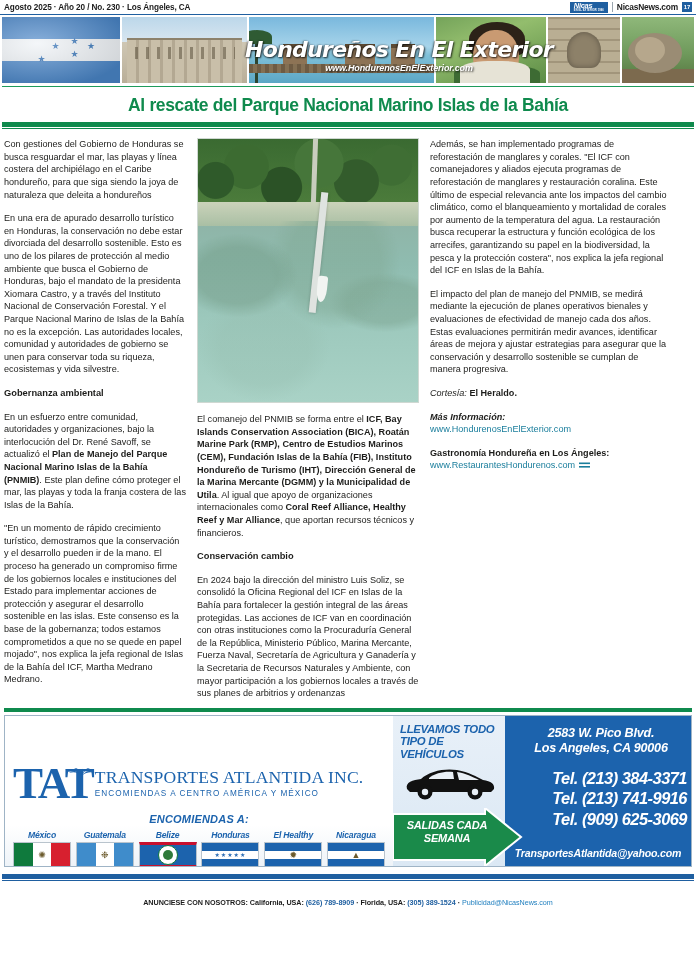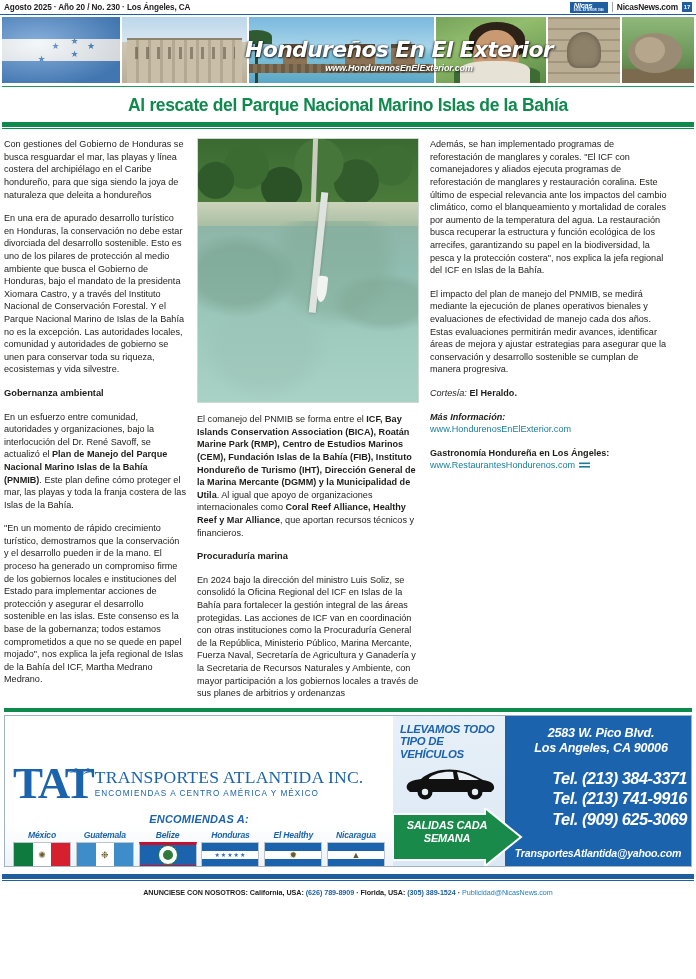--- a/index.html
+++ b/index.html
@@ -582,21 +582,21 @@
   .footer-rule2 {
     margin: 1px 2px 0 2px;
     height: 1px;
     background: #1f5fa0;
   }
   .footer-text {
     text-align: center;
     font-size: 7.2px;
     font-weight: bold;
     color: #1b1b1b;
-    margin-top: 7px;
+    margin-top: 17px;
     letter-spacing: -0.05px;
   }
   .footer-text .ph { color: #1f5fa0; }
   .footer-text .mail { color: #1f7fbf; font-weight: normal; }
 
   .link { color: #1a7e9c; }
   .mini-bars {
     display: inline-block;
     vertical-align: middle;
     margin-left: 4px;
@@ -687,21 +687,21 @@
       <div class="canopy"></div>
       <div class="path"></div>
       <div class="shore"></div>
       <div class="shallow"></div>
       <div class="dock"></div>
       <div class="boat"></div>
     </div>
     <p>
       <span>El comanejo del PNMIB se forma entre el </span><b>ICF, Bay Islands Conservation Association (BICA), Roatán Marine Park (RMP), Centro de Estudios Marinos (CEM), Fundación Islas de la Bahía (FIB), Instituto Hondureño de Turismo (IHT), Dirección General de la Marina Mercante (DGMM) y la Municipalidad de Utila</b><span>. Al igual que apoyo de organizaciones internacionales como </span><b>Coral Reef Alliance, Healthy Reef y Mar Alliance</b><span>, que aportan recursos técnicos y financieros.</span>
     </p>
-    <h3>Procuraduría marina</h3>
+    <h3>Conservación cambio</h3>
     <p>En 2024 bajo la dirección del ministro Luis Soliz, se consolidó la Oficina Regional del ICF en Islas de la Bahía para fortalecer la gestión integral de las áreas protegidas. Las acciones de ICF van en coordinación con otras instituciones como la Procuraduría General de la República, Ministerio Público, Marina Mercante, Fuerza Naval, Secretaría de Agricultura y Ganadería y la Secretaria de Recursos Naturales y Ambiente, con mayor participación a los gobiernos locales a través de sus planes de arbitrios y ordenanzas</p>
   </div>
 
   <div class="col col3">
     <p>Además, se han implementado programas de reforestación de manglares y corales. "El ICF con comanejadores y aliados ejecuta programas de reforestación de manglares y restauración coralina. Este último de especial relevancia ante los impactos del cambio climático, como el blanqueamiento y mortalidad de corales por aumento de la temperatura del agua. La restauración busca recuperar la estructura y función ecológica de los arrecifes, garantizando su papel en la biodiversidad, la pesca y la protección costera", nos explica la jefa regional del ICF en Islas de la Bahía.</p>
     <p>El impacto del plan de manejo del PNMIB, se medirá mediante la ejecución de planes operativos bienales y evaluaciones de efectividad de manejo cada dos años. Estas evaluaciones permitirán medir avances, identificar áreas de mejora y ajustar estrategias para asegurar que la conservación y desarrollo sostenible se cumplan de manera progresiva.</p>
     <p>
       <i>Cortesía:</i>
       <b>El Heraldo.</b>
     </p>

